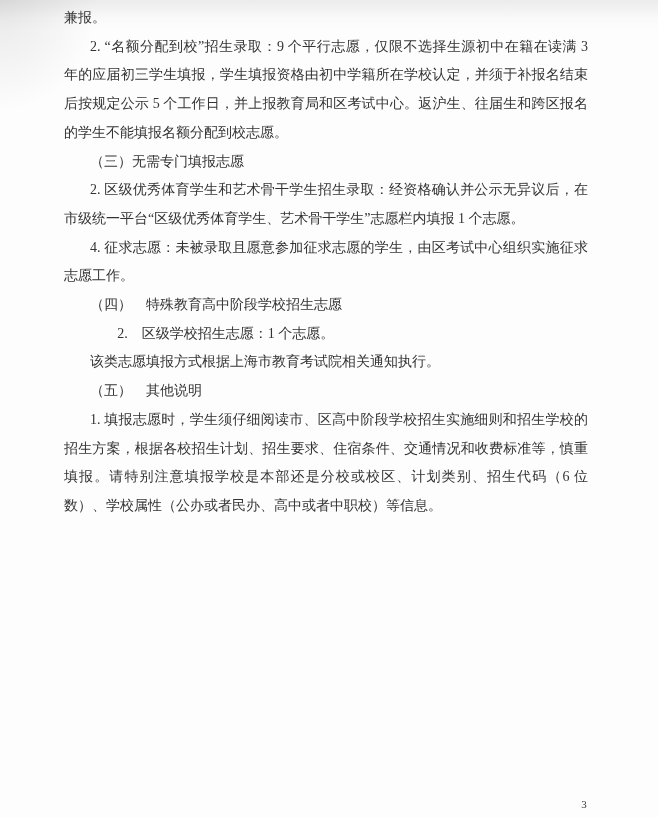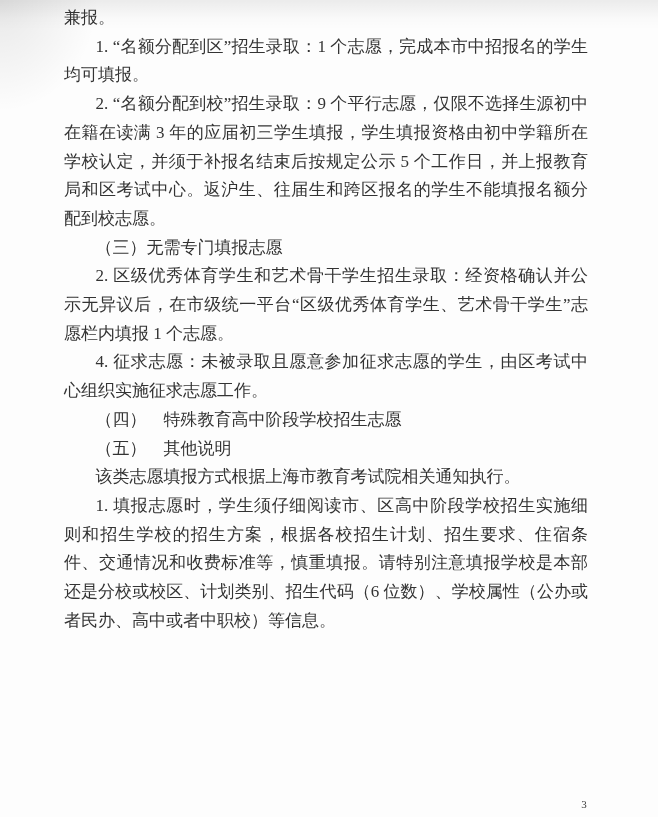--- a/index.html
+++ b/index.html
@@ -25,21 +25,21 @@
       linear-gradient(180deg, rgba(0,0,0,0.07) 0px, rgba(0,0,0,0.015) 18px, rgba(0,0,0,0) 30px);
     pointer-events: none;
   }
   .content {
     position: absolute;
     left: 64px;
     top: 0;
     width: 524px;
     padding-top: 4px;
     font-family: "Liberation Serif", "DejaVu Serif", serif;
-    font-size: 17px;
+    font-size: 14px;
     line-height: 28.7px;
     color: #333333;
     text-align: justify;
     text-justify: inter-character;
   }
   .content p {
     margin: 0;
     padding: 0;
     text-indent: 1.86em;
   }
@@ -60,24 +60,24 @@
     line-height: 16px;
     color: #3a3a3a;
   }
 </style>
 </head>
 <body>
 
 <div class="page">
   <div class="content">
     <p class="cont">兼报。</p>
-    <p>1. “名额分配到区”招生录取：1 个志愿，完成本市中招报名的学生均可填报。</p>
     <p>2. “名额分配到校”招生录取：9 个平行志愿，仅限不选择生源初中在籍在读满 3 年的应届初三学生填报，学生填报资格由初中学籍所在学校认定，并须于补报名结束后按规定公示 5 个工作日，并上报教育局和区考试中心。返沪生、往届生和跨区报名的学生不能填报名额分配到校志愿。</p>
     <p>（三）无需专门填报志愿</p>
     <p>2. 区级优秀体育学生和艺术骨干学生招生录取：经资格确认并公示无异议后，在市级统一平台“区级优秀体育学生、艺术骨干学生”志愿栏内填报 1 个志愿。</p>
     <p>4. 征求志愿：未被录取且愿意参加征求志愿的学生，由区考试中心组织实施征求志愿工作。</p>
     <p>（四）　特殊教育高中阶段学校招生志愿</p>
+    <p class="sub">2.　区级学校招生志愿：1 个志愿。</p>
+    <p>该类志愿填报方式根据上海市教育考试院相关通知执行。</p>
     <p>（五）　其他说明</p>
-    <p>该类志愿填报方式根据上海市教育考试院相关通知执行。</p>
     <p>1. 填报志愿时，学生须仔细阅读市、区高中阶段学校招生实施细则和招生学校的招生方案，根据各校招生计划、招生要求、住宿条件、交通情况和收费标准等，慎重填报。请特别注意填报学校是本部还是分校或校区、计划类别、招生代码（6 位数）、学校属性（公办或者民办、高中或者中职校）等信息。</p>
   </div>
   <div class="pageno">3</div>
 </div>
 
 </body></html>

